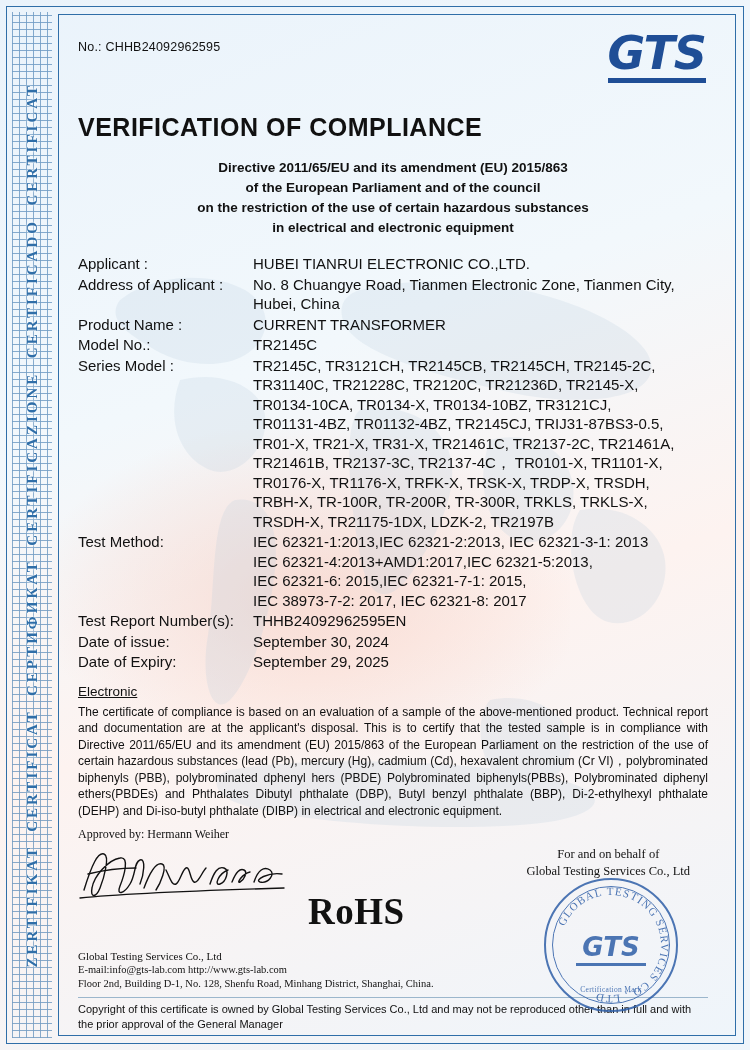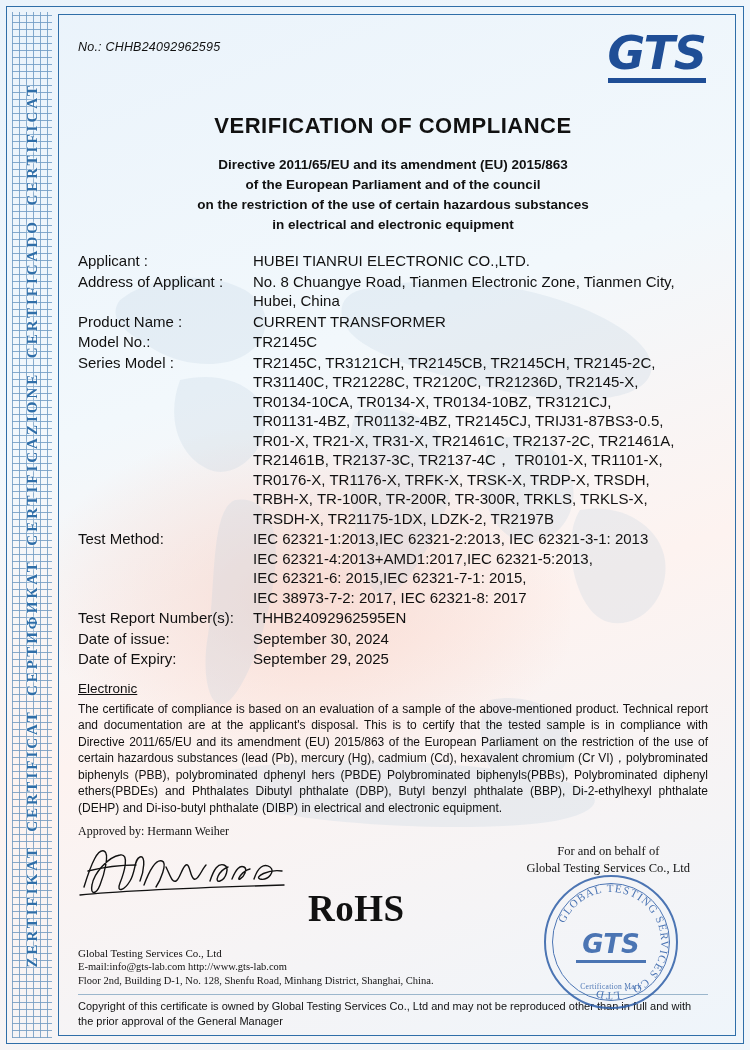--- a/index.html
+++ b/index.html
@@ -91,43 +91,41 @@
   .topbar {
     display: flex;
     align-items: flex-start;
     justify-content: space-between;
   }
   .docno {
     font-size: 12.5px;
     color: #111;
     margin-top: 10px;
     letter-spacing: .2px;
-    font-style: italic;
   }
   .logo {
     font-family: "DejaVu Sans", sans-serif;
     font-weight: bold;
     font-style: italic;
     font-size: 46px;
     color: #1f4e96;
     line-height: 1;
     letter-spacing: -1px;
     position: relative;
     padding-right: 2px;
   }
   .logo .bar {
     display: block;
     height: 5px;
     background: #1f4e96;
     margin-top: 2px;
   }
 
   h1.title {
-    text-align: center;
-    font-size: 22px;
+    font-size: 25px;
     font-weight: bold;
     letter-spacing: .5px;
     margin: 30px 0 16px 0;
   }
   .subtitle {
     text-align: center;
     font-size: 13.5px;
     font-weight: bold;
     line-height: 20px;
     margin: 0 0 16px 0;

